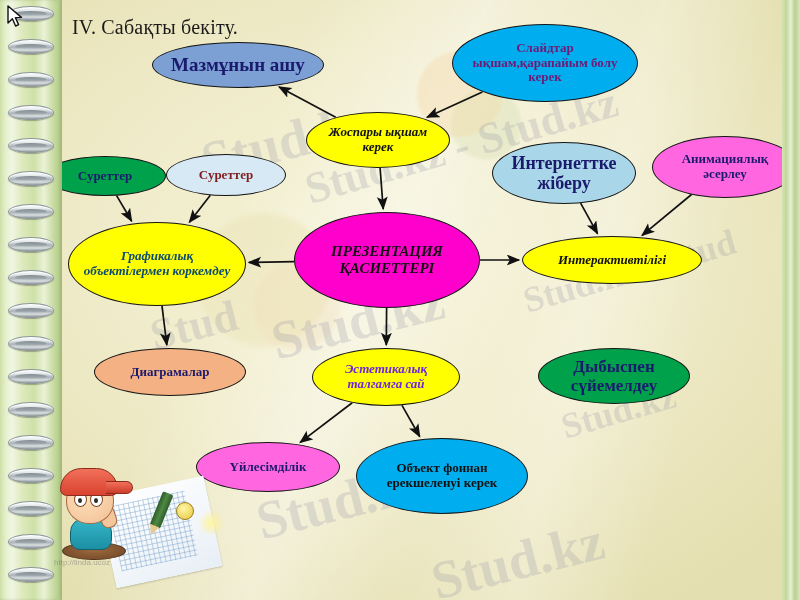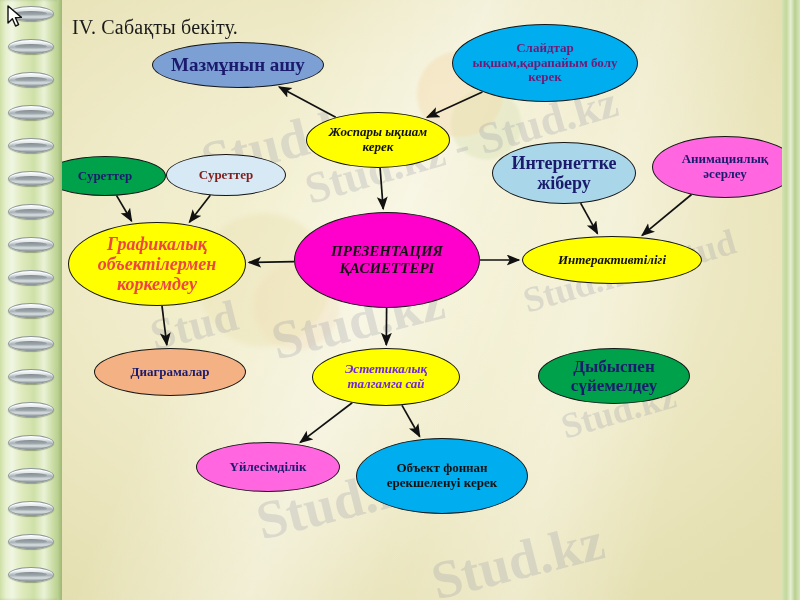--- a/index.html
+++ b/index.html
@@ -256,21 +256,21 @@
       </div>
       <div class="node bold-serif" style="left: 166px; top: 154px; width: 120px; height: 42px; background: rgb(215, 233, 245); color: #7f1d1d; font-size: 13px;">
         <span>Суреттер</span>
       </div>
       <div class="node bold-serif" style="left: 492px; top: 142px; width: 144px; height: 62px; background: rgb(169, 214, 232); color: rgb(27, 27, 110); font-size: 18px;">
         <span>Интернеттке жіберу</span>
       </div>
       <div class="node bold-serif" style="left: 652px; top: 136px; width: 146px; height: 62px; background: rgb(255, 102, 224); color: rgb(27, 27, 110); font-size: 13px;">
         <span>Анимациялық әсерлеу</span>
       </div>
-      <div class="node bold-serif ital" style="left: 68px; top: 222px; width: 178px; height: 84px; background: rgb(255, 255, 0); color: #ef4444; font-size: 18px;">
+      <div class="node bold-serif ital" style="left: 68px; top: 222px; width: 178px; height: 84px; background: rgb(255, 255, 0); color: #0c4a6e; font-size: 13px;">
         <span>Графикалық объектілермен коркемдеу</span>
       </div>
       <div class="node bold-serif ital" style="left: 294px; top: 212px; width: 186px; height: 96px; background: rgb(255, 0, 204); color: rgb(17, 17, 17); font-size: 15px;">
         <span>ПРЕЗЕНТАЦИЯ ҚАСИЕТТЕРІ</span>
       </div>
       <div class="node bold-serif ital" style="left: 522px; top: 236px; width: 180px; height: 48px; background: rgb(255, 255, 0); color: rgb(17, 17, 17); font-size: 13px;">
         <span>Интерактивтілігі</span>
       </div>
       <div class="node bold-serif" style="left: 94px; top: 348px; width: 152px; height: 48px; background: rgb(244, 177, 131); color: rgb(27, 27, 110); font-size: 13px;">
         <span>Диаграмалар</span>
@@ -307,18 +307,37 @@
       <div class="ring" style="top: 435px;"></div>
       <div class="ring" style="top: 468px;"></div>
       <div class="ring" style="top: 501px;"></div>
       <div class="ring" style="top: 534px;"></div>
       <div class="ring" style="top: 567px;"></div>
     </div>
   <div class="rightedge"></div>
 
   <div class="title">IV. Сабақты бекіту.</div>
 
+  <div class="clip">
+    <div class="paper"></div>
+    <div class="grid"></div>
+    <div class="spark"></div>
+    <div class="pencil"></div>
+    <div class="bulb"></div>
+    <div class="base"></div>
+    <div class="body"></div>
+    <div class="arm"></div>
+    <div class="head"></div>
+    <div class="eye l">
+        <i></i>
+      </div>
+    <div class="eye r">
+        <i></i>
+      </div>
+    <div class="cap"></div>
+    <div class="url">http://linda.ucoz</div>
+  </div>
 
   <svg class="cursor" width="22" height="26">
     <path d="M2,2 L2,19 L6.4,14.8 L9.6,22 L12.6,20.6 L9.4,13.6 L15.4,13.4 z" fill="#ffffff" stroke="#111111" stroke-width="1.4" stroke-linejoin="round"></path>
   </svg>
 
 </div>
 
 </body></html>

